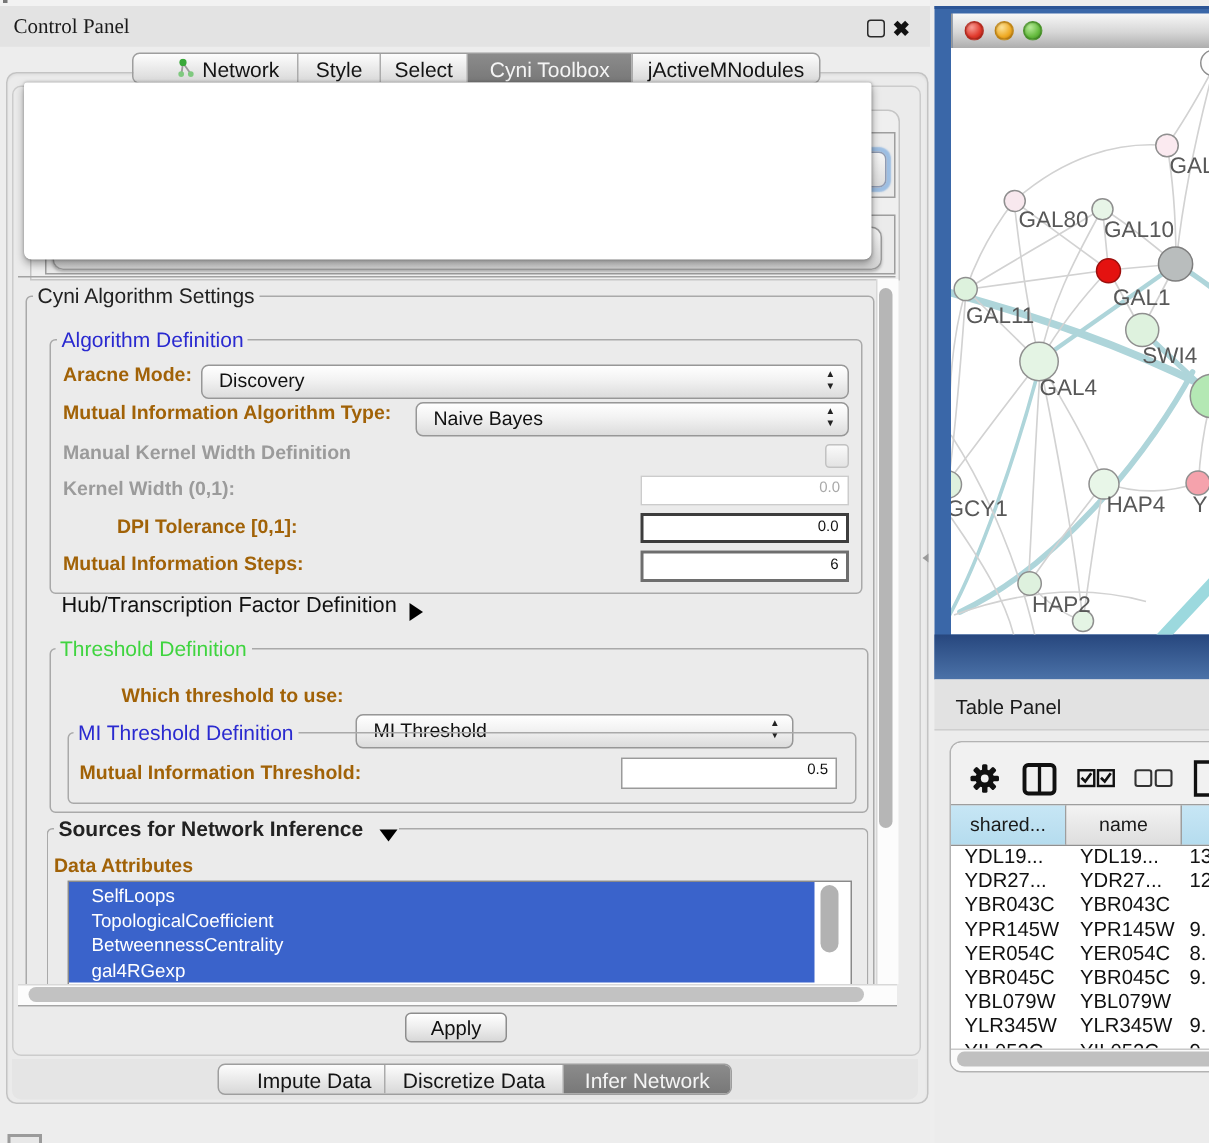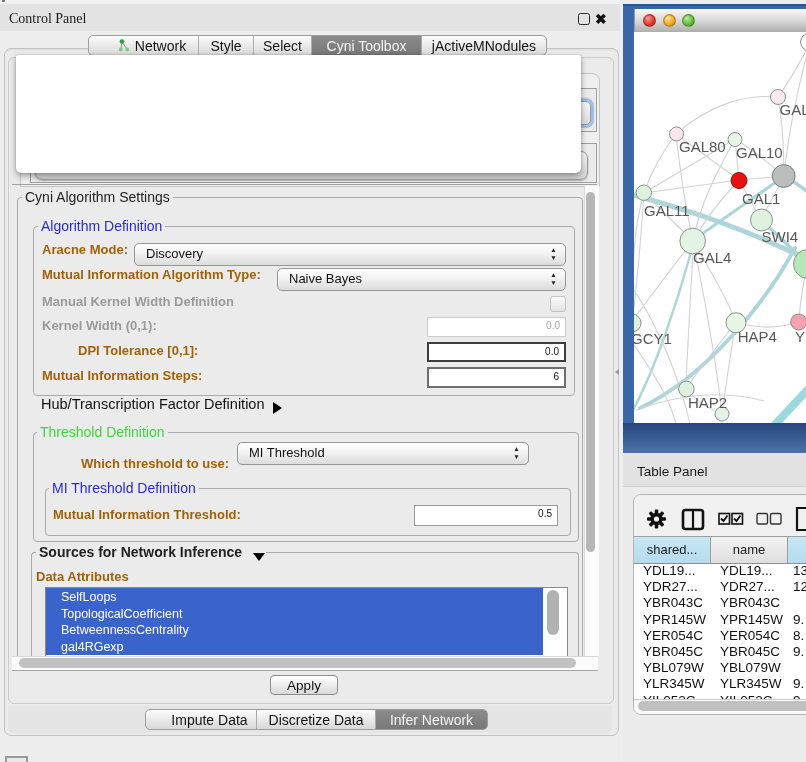--- a/index.html
+++ b/index.html
@@ -83,21 +83,21 @@
     <span>6</span>
   </div>
 
 <div class="abs" style="left:41px;top:396px;font-size:14.5px;color:#111;white-space:nowrap;">Hub/Transcription Factor Definition</div>
 <div class="abs" style="left:273px;top:402px;width:0;height:0;border-left:9px solid #000;border-top:6px solid transparent;border-bottom:6px solid transparent;"></div>
 
 <div class="grp" style="left:33px;top:432px;width:544px;height:108px;"></div>
 <div class="gtitle" style="left:37px;top:426px;color:#3fd43f;">Threshold Definition</div>
 
 <div class="lbl" style="left:81px;top:456px;">Which threshold to use:</div>
-<div class="combo" style="left:237px;top:442px;width:290px;height:21px;text-decoration:underline;">
+<div class="combo" style="left:237px;top:476px;width:290px;height:21px;text-decoration:underline;">
     <span class="ctext">MI Threshold</span>
     <span class="carr">▲<br>▼</span>
   </div>
 
 <div class="grp" style="left:45px;top:488px;width:524px;height:46px;"></div>
 <div class="gtitle" style="left:49px;top:482px;color:#2a2ad0;">MI Threshold Definition</div>
 
 <div class="lbl" style="left:53px;top:507px;">Mutual Information Threshold:</div>
 <div class="inp" style="left:414px;top:505px;width:142px;height:19px;border:1px solid #9a9a9a;">
     <span>0.5</span>

